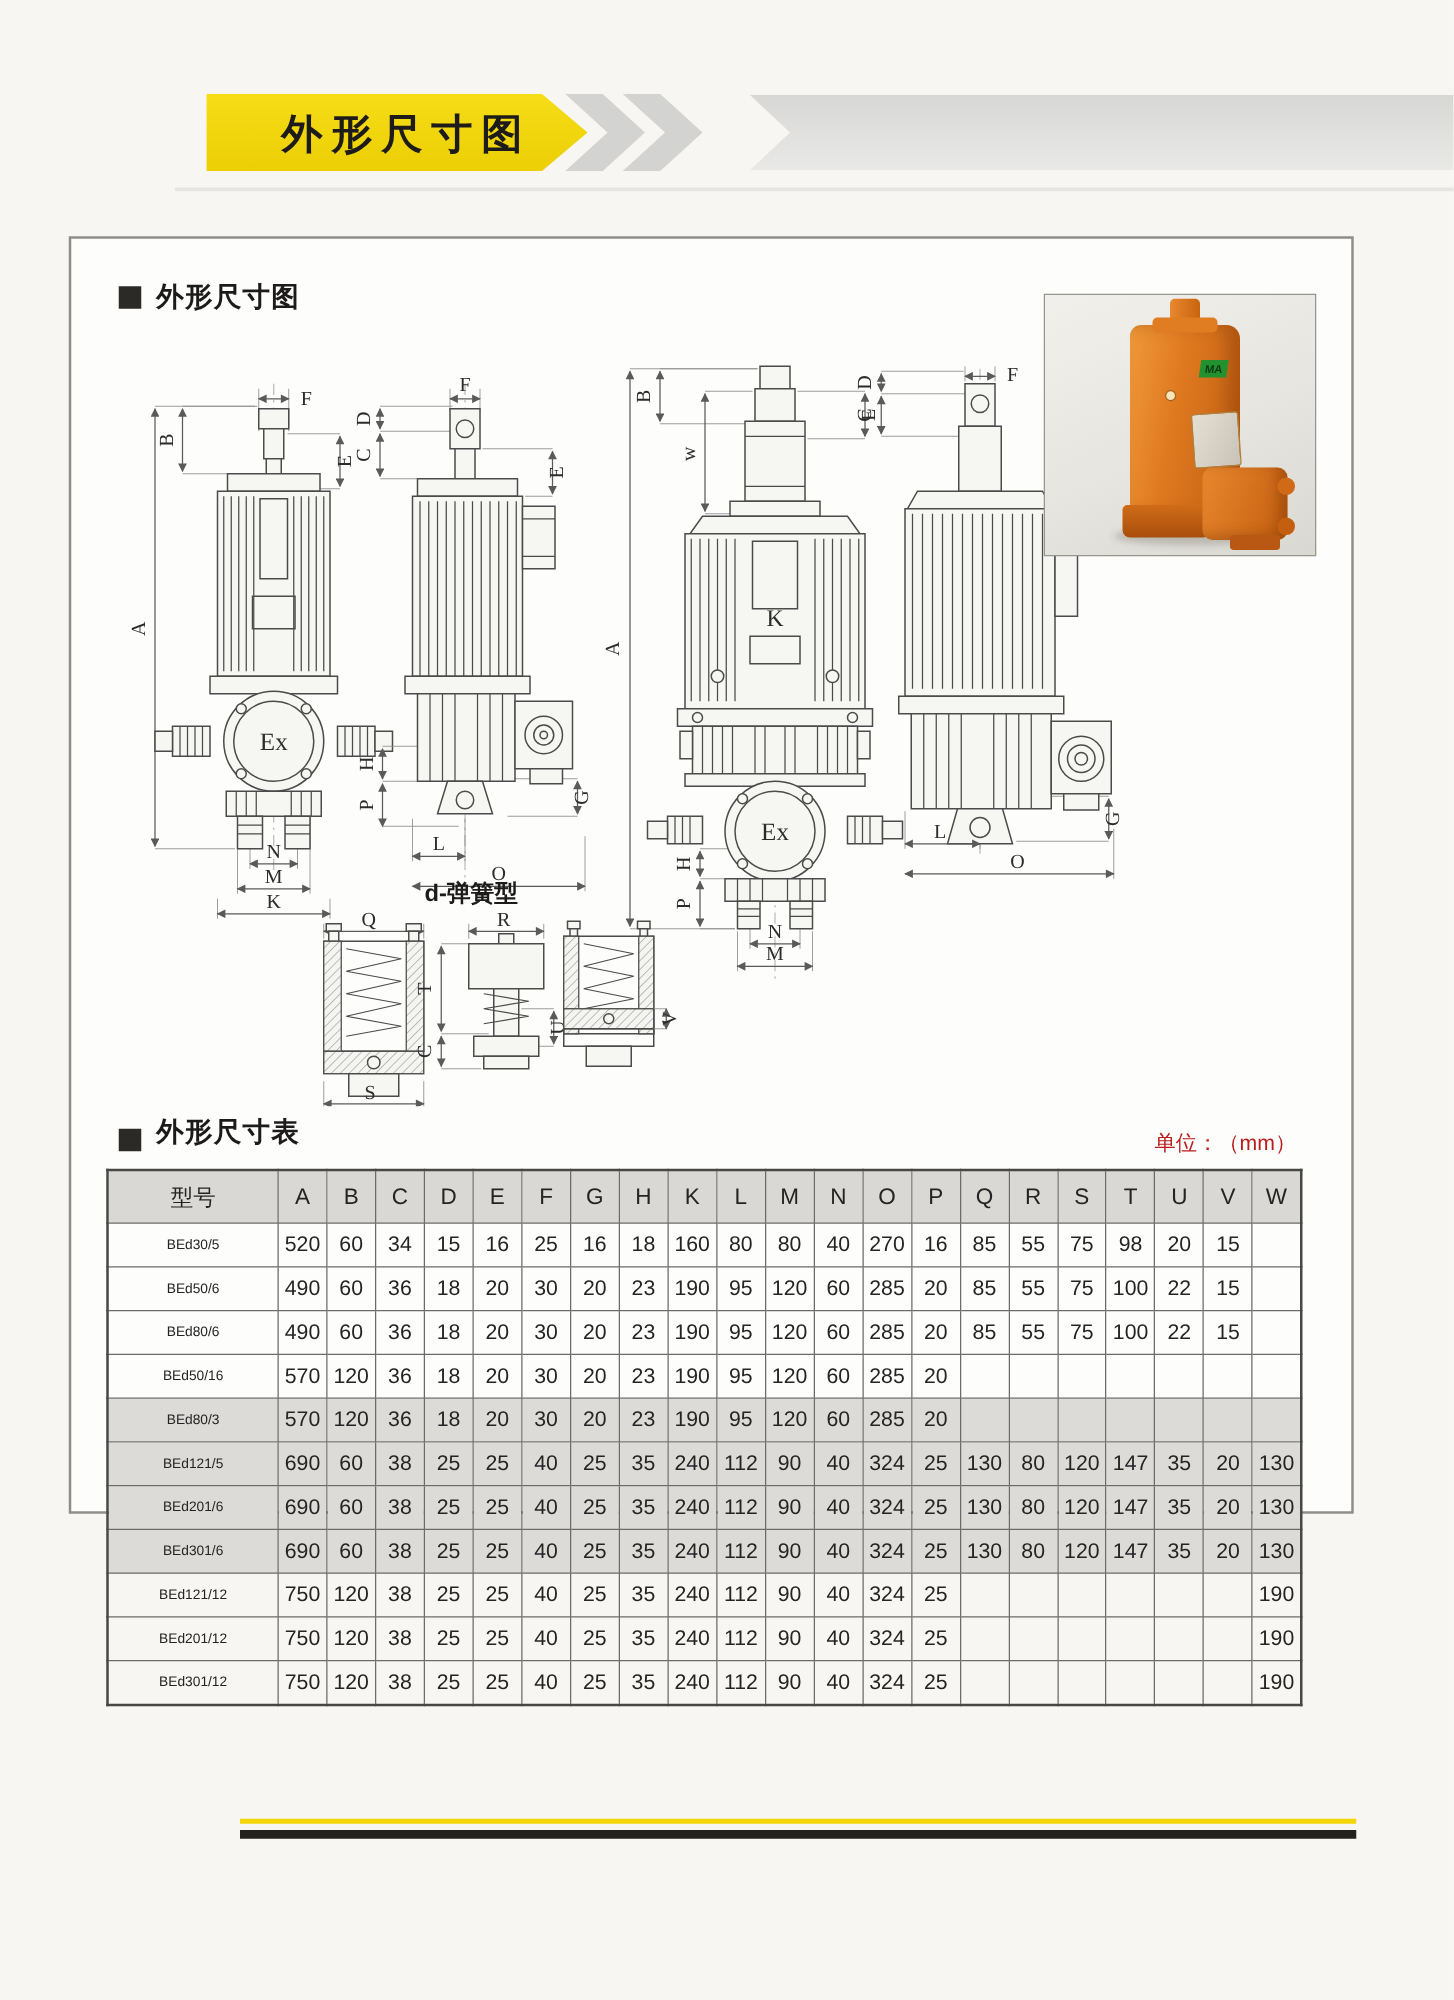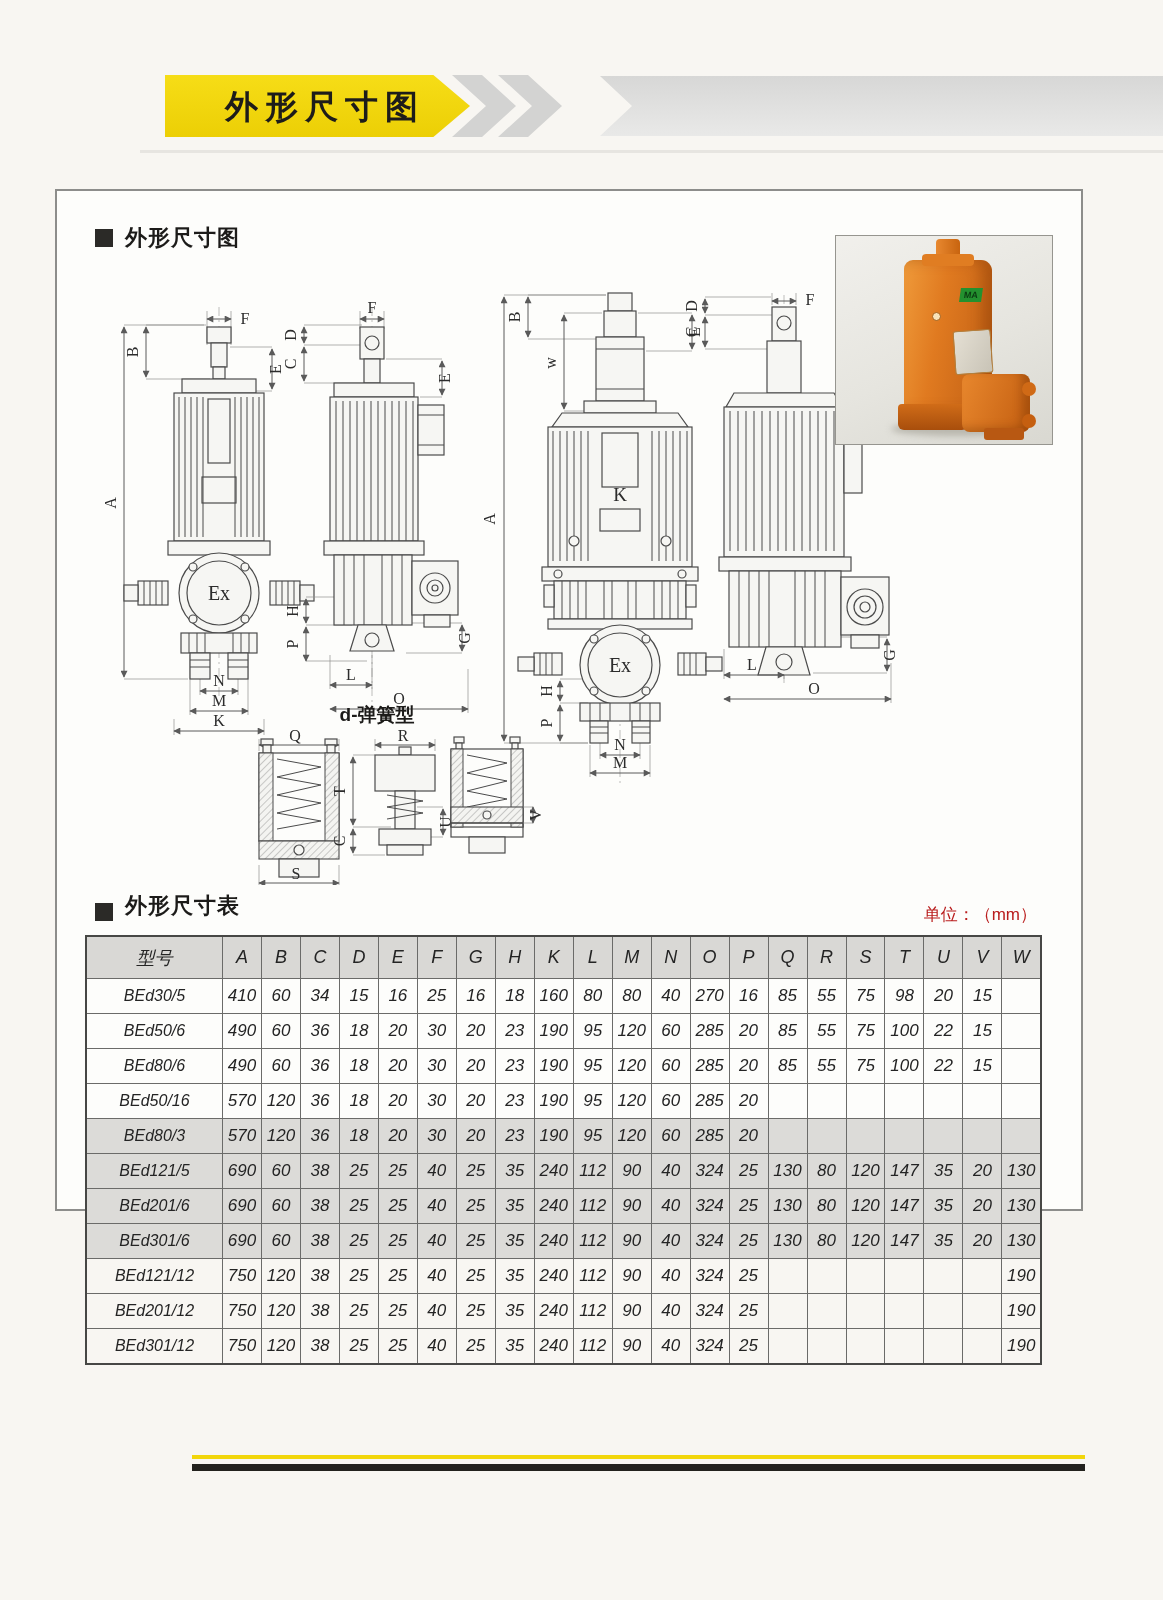--- a/index.html
+++ b/index.html
@@ -73,30 +73,29 @@
   .photo .lug2{position:absolute;left:186px;top:178px;width:14px;height:14px;border-radius:50%;background:#c55f10;}
   .photo .foot{position:absolute;left:148px;top:192px;width:40px;height:12px;background:#b85812;border-radius:3px;}
   .photo .skirt{position:absolute;left:62px;top:168px;width:70px;height:26px;background:linear-gradient(180deg,#d06c18,#a84e0c);border-radius:4px 4px 6px 6px;}
 
   
   .dim-table{
     position:absolute;left:28px;top:744px;width:957px;
     border-collapse:collapse;table-layout:fixed;
     border:2px solid #474745;
     font-family:"Liberation Sans", sans-serif;
-    font-style:italic;
   }
   .dim-table th,.dim-table td{
     border:1px solid #6b6b69;text-align:center;vertical-align:middle;
     padding:0;height:34px;font-size:17px;color:#242424;overflow:hidden;white-space:nowrap;
   }
   .dim-table thead th{background:#d9d8d5;height:41px;font-size:18px;font-weight:normal;}
   .dim-table thead th.model-col{width:135px;font-size:18px;}
   .dim-table tr.shaded td{background:#dcdbd8;}
-  .dim-table td.model-cell{font-size:16px;}
+  .dim-table td.model-cell{font-size:11px;}
 
   
   .footer-yellow{position:absolute;left:192px;top:1455px;width:893px;height:4px;}
   .footer-black{position:absolute;left:192px;top:1464px;width:893px;height:7px;}
 </style>
 </head>
 <body>
 
 <div class="banner-yellow">
   <span class="t">外形尺寸图</span>
@@ -411,21 +410,21 @@
           <th>S</th>
           <th>T</th>
           <th>U</th>
           <th>V</th>
           <th>W</th>
         </tr>
     </thead>
     <tbody>
         <tr>
           <td class="model-cell">BEd30/5</td>
-          <td>410</td>
+          <td>520</td>
           <td>60</td>
           <td>34</td>
           <td>15</td>
           <td>16</td>
           <td>25</td>
           <td>16</td>
           <td>18</td>
           <td>160</td>
           <td>80</td>
           <td>80</td>

